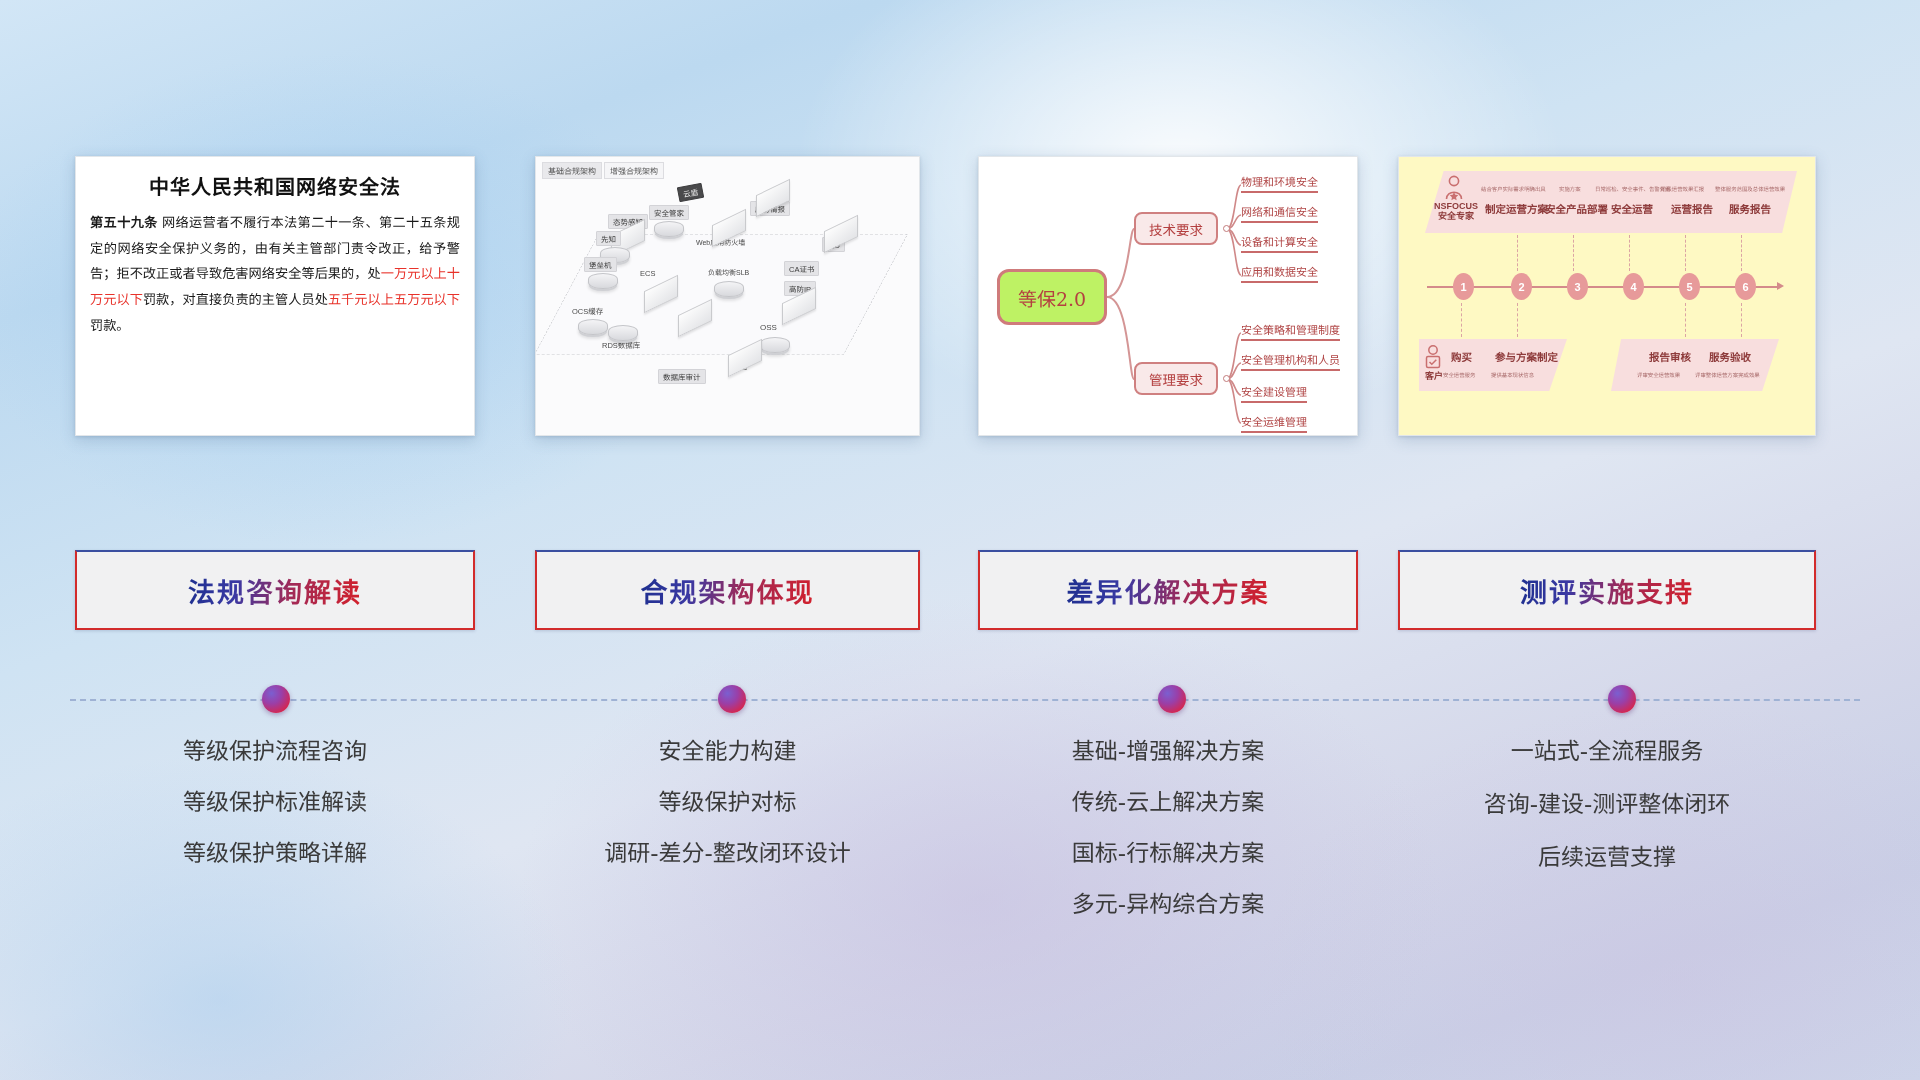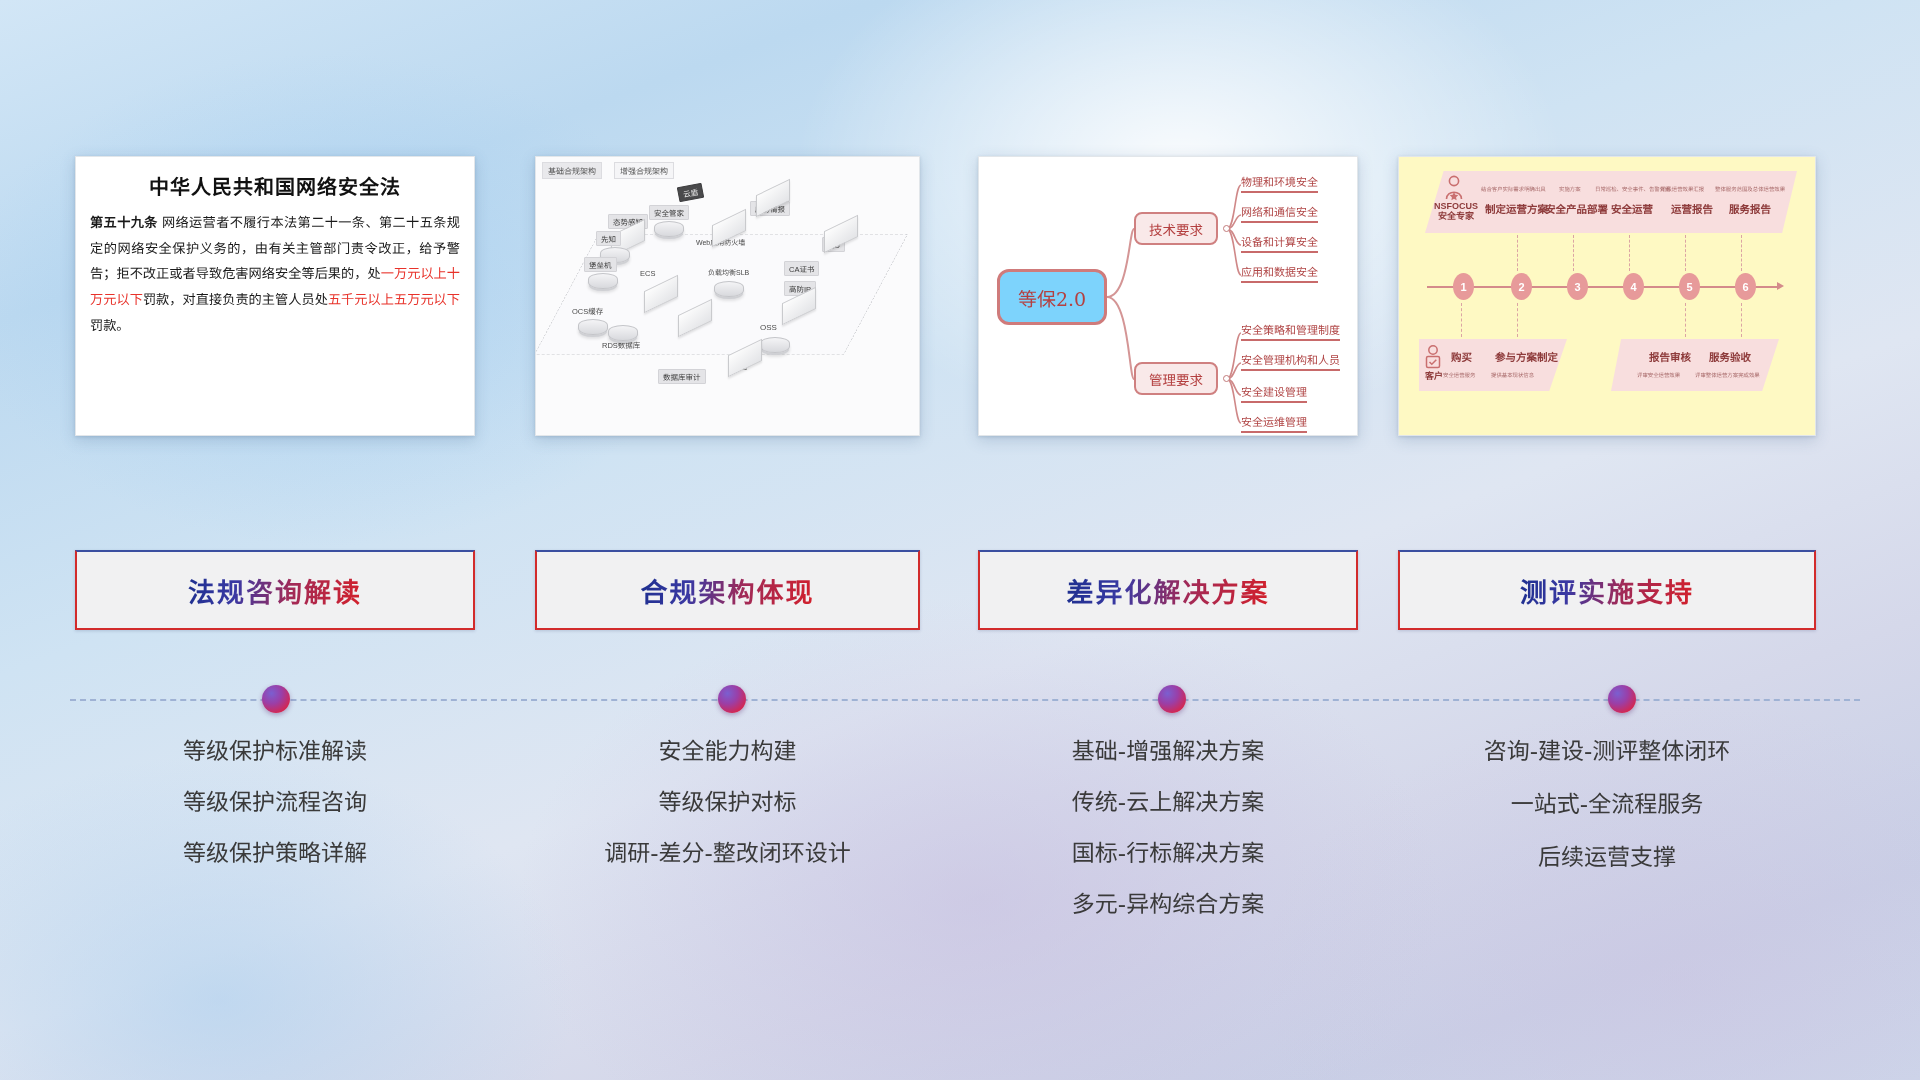--- a/index.html
+++ b/index.html
@@ -37,21 +37,21 @@
     padding: 14px 0 10px 0; letter-spacing: 1px;
     font-family: "DejaVu Sans", "Liberation Sans", sans-serif;
   }
   .law-body { padding: 0 14px; font-size: 13.2px; line-height: 1.95; color: #1a1a1a; text-align: justify; }
   .law-body p { margin-bottom: 6px; }
   .art { font-weight: bold; }
   .hl { color: #e8322a; }
 
   
   .arch { position: relative; width: 100%; height: 100%; background: #fbfbfc; }
-  .arch-tabs { position: absolute; left: 6px; top: 5px; display: flex; gap: 12px; }
+  .arch-tabs { position: absolute; left: 6px; top: 5px; display: flex; gap: 2px; }
   .arch-tab { font-size: 8px; color: #555; background: #e9e9ec; padding: 2px 5px; border: 1px solid #dcdce0; }
   .arch-tab.active { background: #f5f5f7; }
   .arch-canvas { position: absolute; inset: 0; }
   .iso-node {
     position: absolute; width: 34px; height: 22px;
     background: linear-gradient(160deg, #fdfdfd, #e3e4e7);
     border: 1px solid #c9cacd;
     transform: skewY(-26deg) scaleX(1.0);
     box-shadow: 0 2px 2px rgba(0,0,0,0.10);
   }
@@ -69,21 +69,21 @@
   .iso-lab.dark { background: #4a4a4c; color: #f2f2f2; border-color: #3c3c3e; transform: rotate(-11deg); }
   .iso-lab.plain { background: transparent; border: none; color: #4a4a4a; padding: 0; }
   .iso-plate {
     position: absolute; border: 1px dashed #cccdd1; background: rgba(250,250,252,0.35);
   }
 
   
   .mm { position: relative; width: 100%; height: 100%; background: #fff; }
   .mm-root {
     position: absolute; left: 18px; top: 112px; width: 110px; height: 56px;
-    background: #7dd3fc; border: 3px solid #cf7b7b; border-radius: 12px;
+    background: #bef264; border: 3px solid #cf7b7b; border-radius: 12px;
     display: flex; align-items: center; justify-content: center;
     font-size: 19px; color: #b44040; font-family: "DejaVu Serif","Liberation Serif",serif;
   }
   .mm-branch {
     position: absolute; width: 84px; height: 33px;
     background: #f9e9e9; border: 2px solid #cf8080; border-radius: 8px;
     display: flex; align-items: center; justify-content: center;
     font-size: 13.5px; color: #b44040; font-family: "DejaVu Serif","Liberation Serif",serif;
   }
   .mm-branch.tech { left: 155px; top: 55px; }
@@ -372,33 +372,33 @@
 <div class="timeline">
   <div class="tl-line"></div>
   <div class="tl-dot" style="left:192px;"></div>
   <div class="tl-dot" style="left:648px;"></div>
   <div class="tl-dot" style="left:1088px;"></div>
   <div class="tl-dot" style="left:1538px;"></div>
 </div>
 
 <div class="cols">
   <div class="col c-1">
+    <div class="li">等级保护流程咨询</div>
     <div class="li">等级保护标准解读</div>
-    <div class="li">等级保护流程咨询</div>
     <div class="li">等级保护策略详解</div>
   </div>
   <div class="col c-2">
     <div class="li">安全能力构建</div>
     <div class="li">等级保护对标</div>
     <div class="li">调研-差分-整改闭环设计</div>
   </div>
   <div class="col c-3">
     <div class="li">基础-增强解决方案</div>
     <div class="li">传统-云上解决方案</div>
     <div class="li">国标-行标解决方案</div>
     <div class="li">多元-异构综合方案</div>
   </div>
   <div class="col c-4">
+    <div class="li">一站式-全流程服务</div>
     <div class="li">咨询-建设-测评整体闭环</div>
-    <div class="li">一站式-全流程服务</div>
     <div class="li">后续运营支撑</div>
   </div>
 </div>
 
 </body></html>

